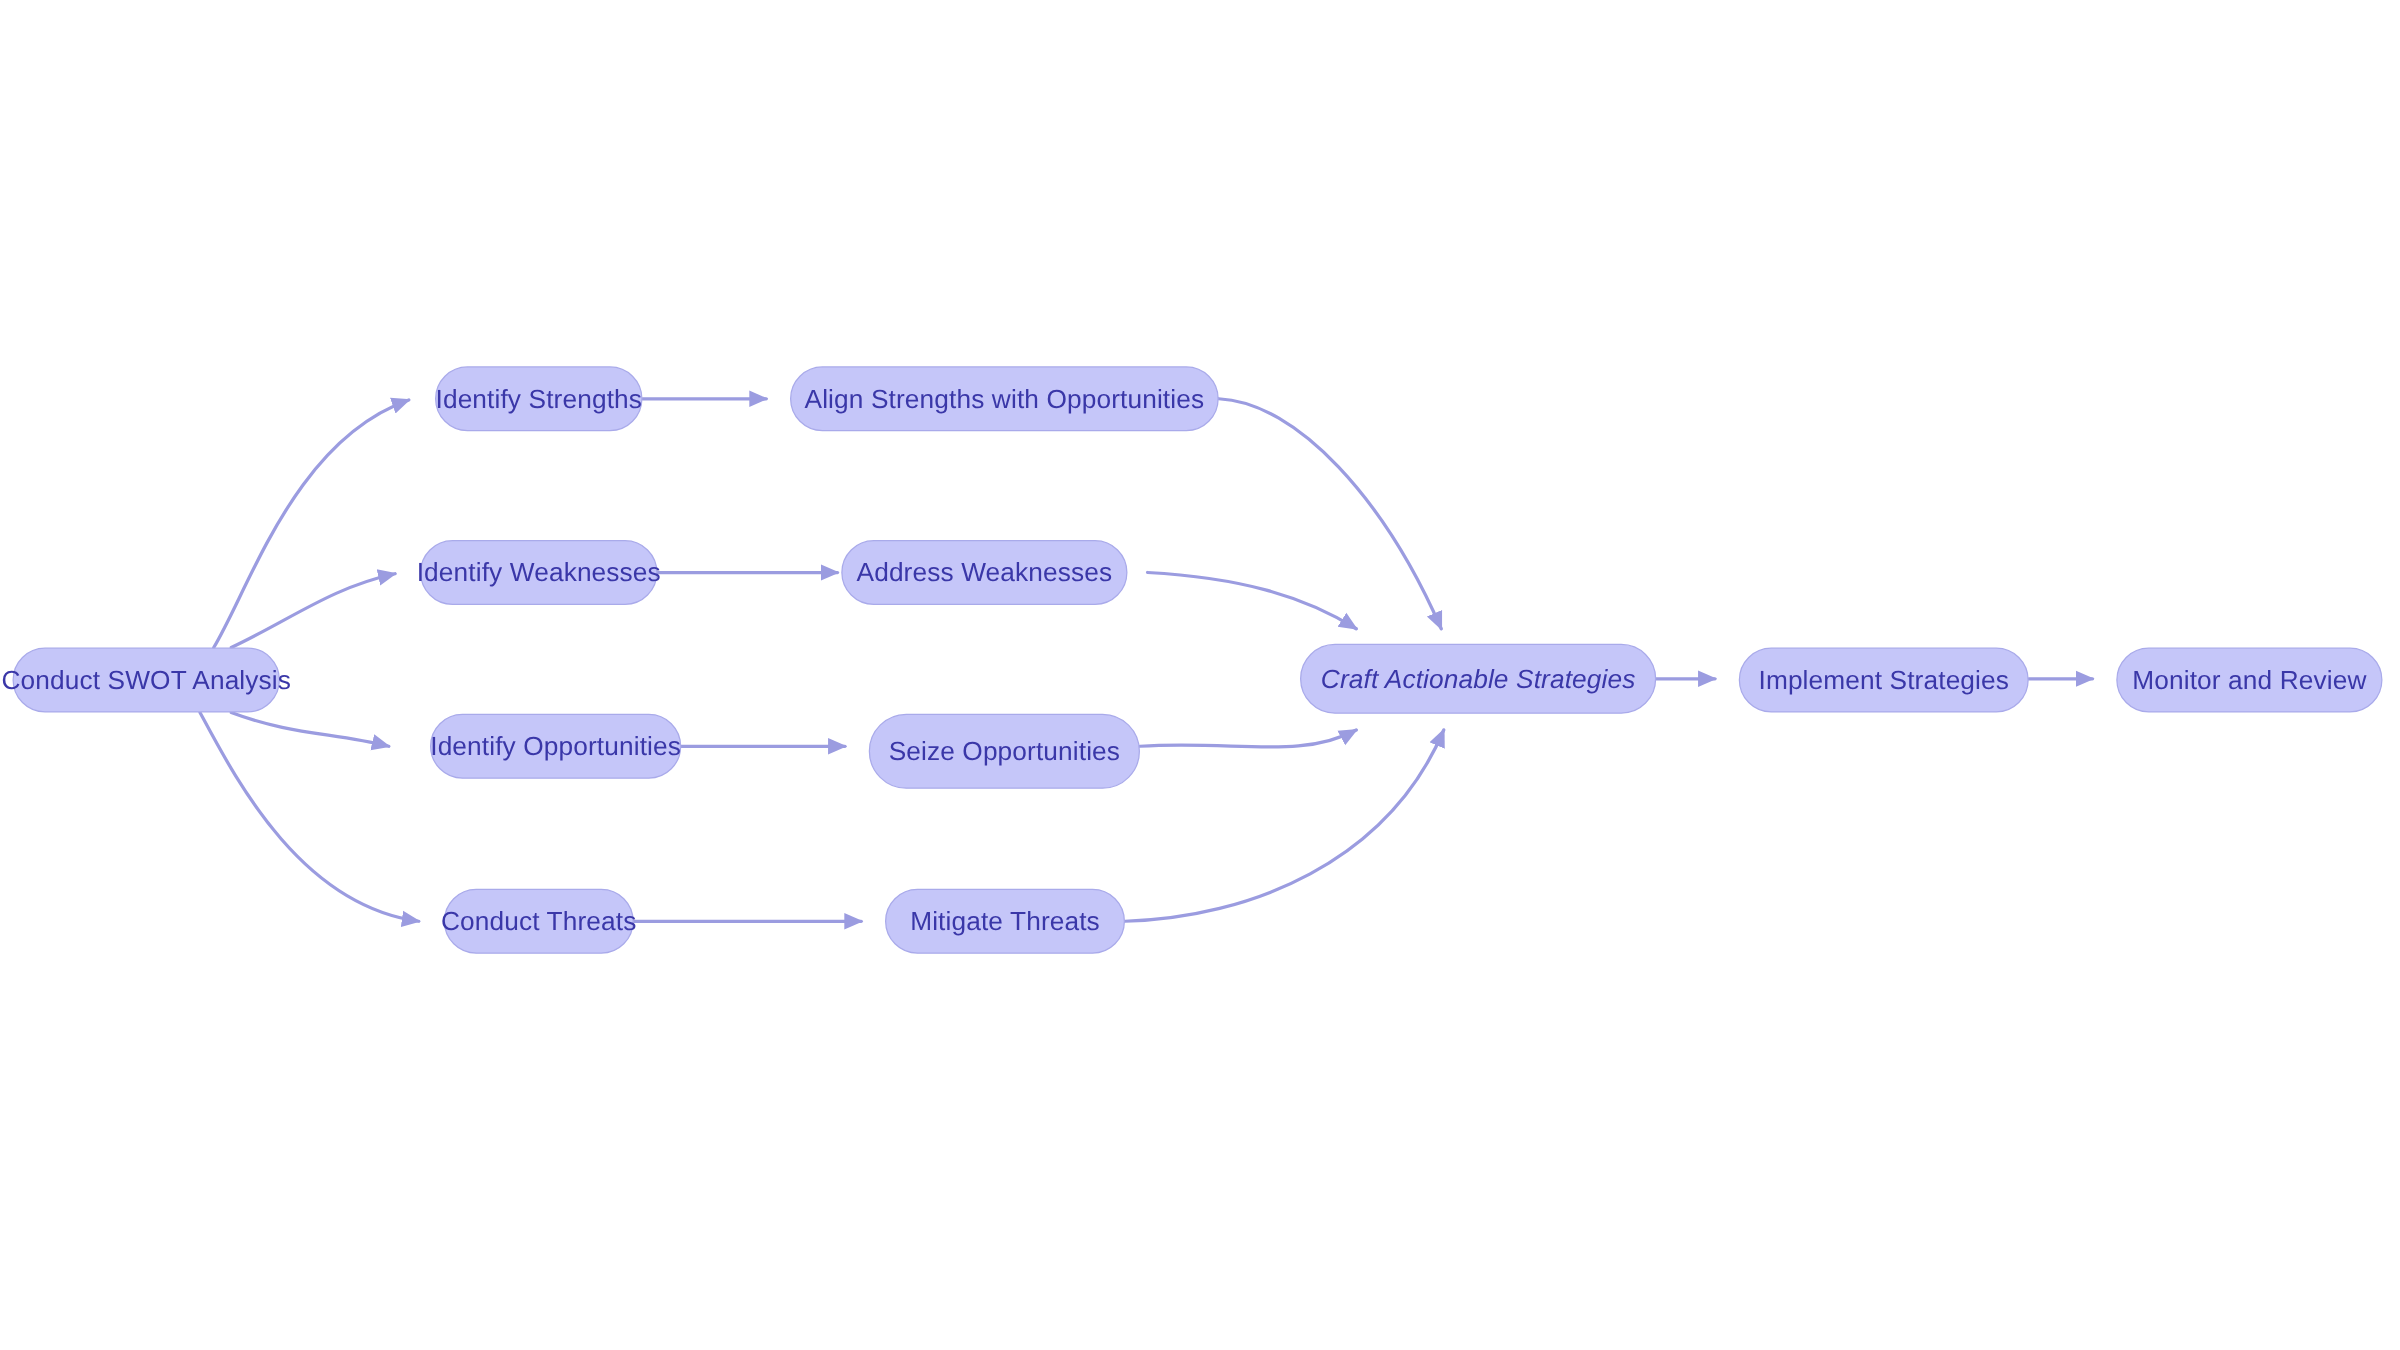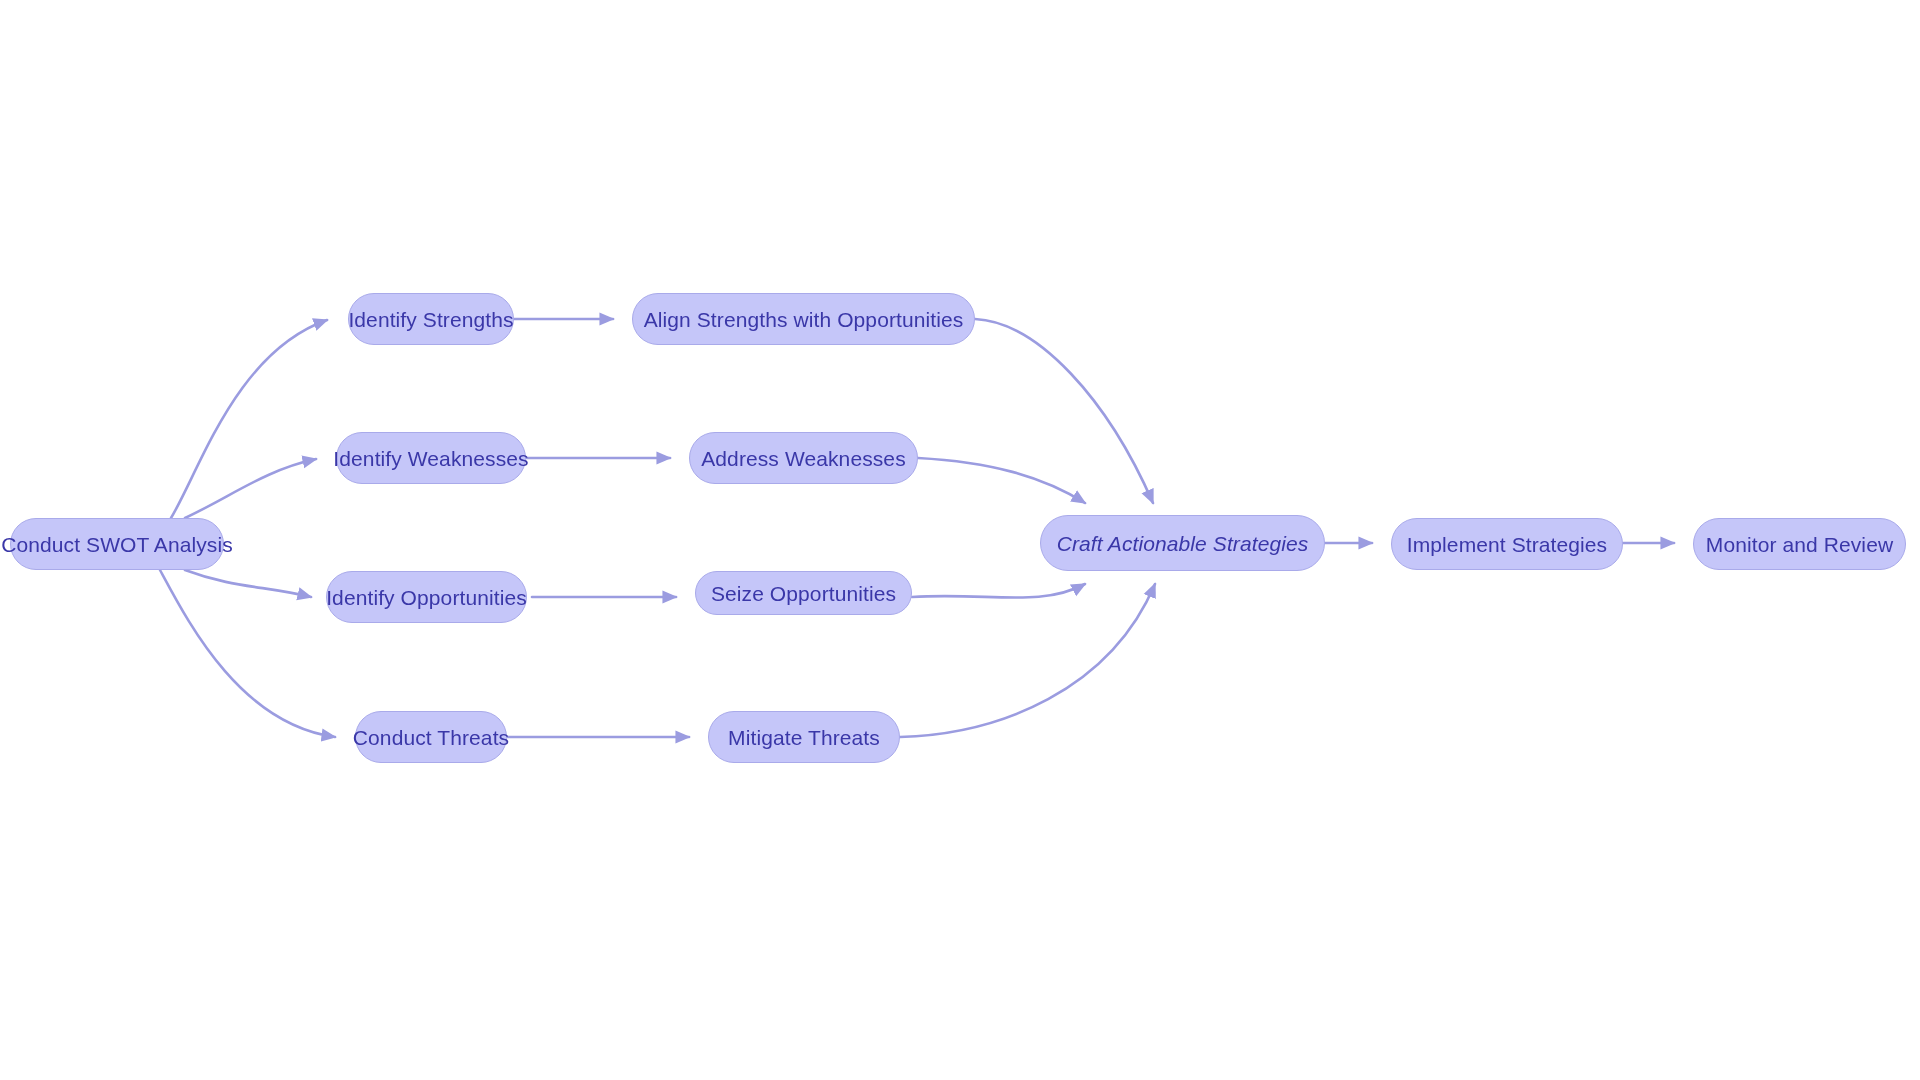--- a/index.html
+++ b/index.html
@@ -89,37 +89,37 @@
   </div>
 
   <div class="flow-node" style="left:348px; top:293px; width:166px; height:52px;">
     <span class="node-label">Identify Strengths</span>
   </div>
 
   <div class="flow-node" style="left:336px; top:432px; width:190px; height:52px;">
     <span class="node-label">Identify Weaknesses</span>
   </div>
 
-  <div class="flow-node" style="left:326px; top:571px; width:201px; height:52px;">
+  <div class="flow-node" style="left:344px; top:571px; width:201px; height:52px;">
     <span class="node-label">Identify Opportunities</span>
   </div>
 
   <div class="flow-node" style="left:355px; top:711px; width:152px; height:52px;">
     <span class="node-label">Conduct Threats</span>
   </div>
 
   <div class="flow-node" style="left:632px; top:293px; width:343px; height:52px;">
     <span class="node-label">Align Strengths with Opportunities</span>
   </div>
 
-  <div class="flow-node" style="left:689px; top:432px; width:229px; height:52px;">
+  <div class="flow-node" style="left:673px; top:432px; width:229px; height:52px;">
     <span class="node-label">Address Weaknesses</span>
   </div>
 
-  <div class="flow-node" style="left:695px; top:571px; width:217px; height:44px;">
+  <div class="flow-node" style="left:695px; top:571px; width:217px; height:60px;">
     <span class="node-label">Seize Opportunities</span>
   </div>
 
   <div class="flow-node" style="left:708px; top:711px; width:192px; height:52px;">
     <span class="node-label">Mitigate Threats</span>
   </div>
 
   <div class="flow-node" style="left:1040px; top:515px; width:285px; height:56px;font-style:italic;">
     <span class="node-label">Craft Actionable Strategies</span>
   </div>

